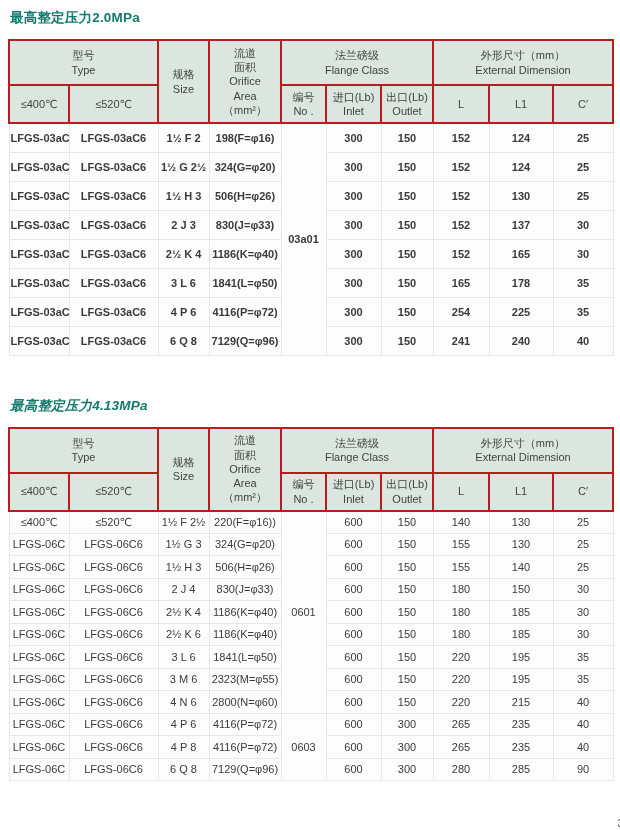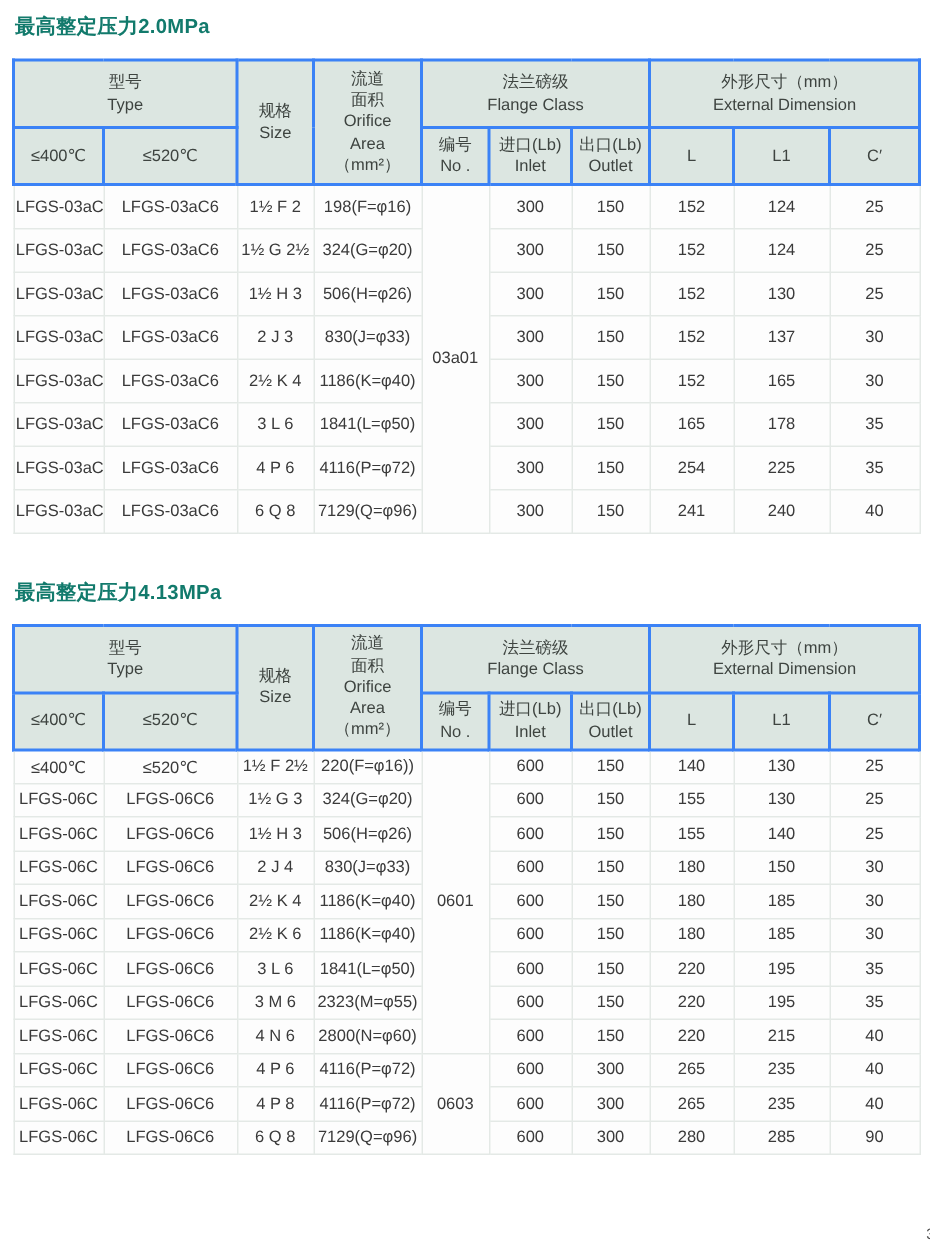--- a/index.html
+++ b/index.html
@@ -6,38 +6,38 @@
   body {
     width: 620px; height: 830px;
     background: #ffffff;
     font-family: "Liberation Sans", "DejaVu Sans", sans-serif;
     position: relative;
     overflow: hidden;
   }
   .page { padding: 8px 8px 0 8px; }
 
   .title-block { margin: 2px 0 13px 2px; }
-  .title-block.second { margin-top: 31px; }
+  .title-block.second { margin-top: 42px; font-style: italic; }
   .title-zh, .title-en {
     color: #127a6c;
     font-weight: bold;
     font-size: 13.5px;
     line-height: 16px;
     letter-spacing: 0.2px;
   }
 
   .spec-table {
     border-collapse: collapse;
     table-layout: fixed;
     width: 604px;
     border: 1px solid #e3e8e5;
   }
   .spec-table th {
     background: #dce6e1;
-    border: 2px solid #3b82f6;
+    border: 2px solid #b91c1c;
     font-weight: normal;
     color: #3e4440;
     font-size: 11px;
     line-height: 1.3;
     white-space: pre-line;
     text-align: center;
     vertical-align: middle;
     padding: 2px 1px;
   }
   .spec-table thead tr.group-row { height: 45px; }
@@ -46,21 +46,21 @@
     background: #fdfdfd;
     border: 1px solid #e4e9e6;
     color: #3a3a3a;
     font-size: 11px;
     text-align: center;
     vertical-align: middle;
     padding: 0 1px;
     white-space: nowrap;
     overflow: hidden;
   }
-  .t1 tbody tr { height: 29px; }
+  .t1 tbody tr { height: 29px; font-weight: bold; }
   .t2 tbody tr { height: 22.5px; }
 
   .page-mark {
     position: absolute;
     right: -3px;
     bottom: 1px;
     font-size: 10px;
     color: #4a4a4a;
   }
 </style>

